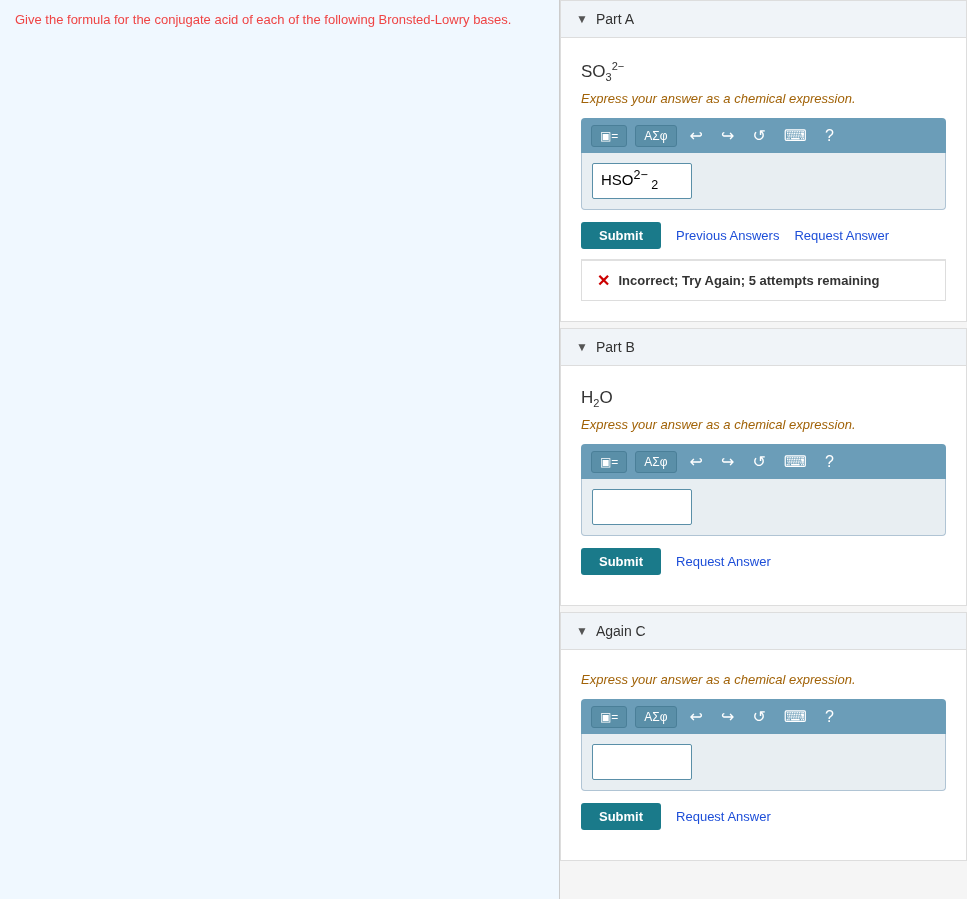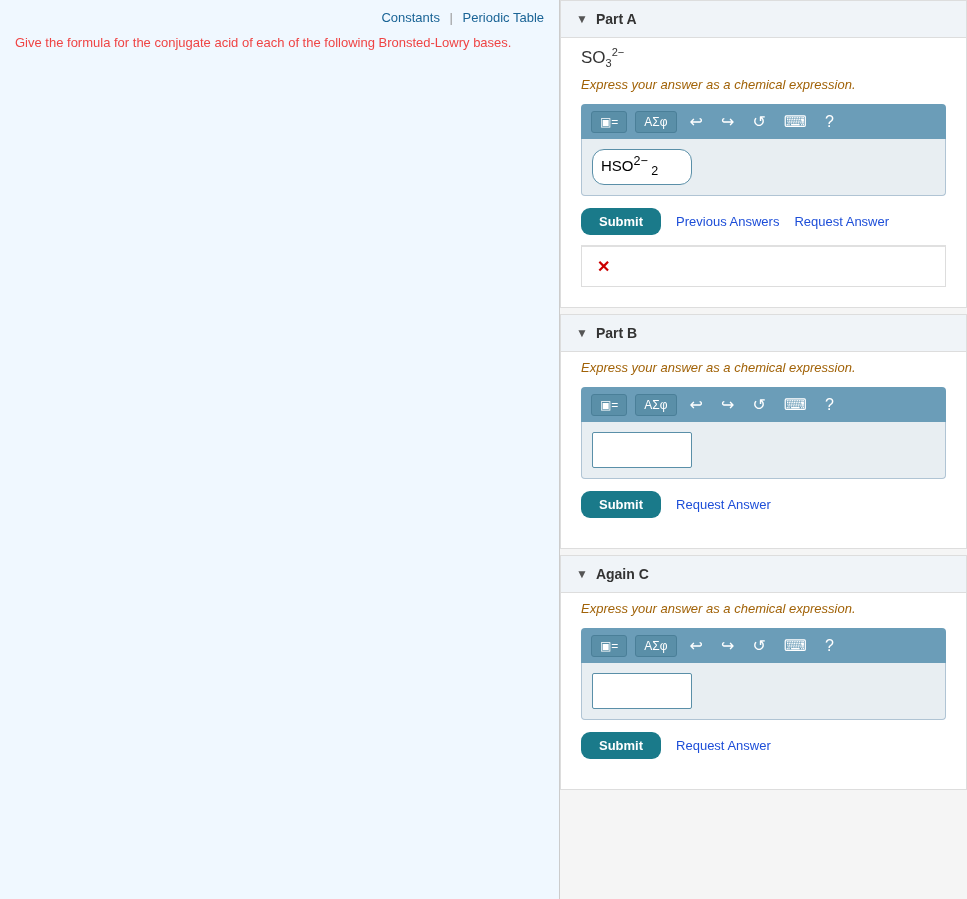--- a/index.html
+++ b/index.html
@@ -61,26 +61,26 @@
       background: #f0f4f8;
       border-bottom: 1px solid #ddd;
       cursor: pointer;
     }
     .part-header .chevron {
       margin-right: 8px;
       font-size: 12px;
       color: #555;
     }
     .part-header .part-label {
-      font-weight: bold;
+      font-weight: normal;
       font-size: 14px;
       color: #333;
     }
     .part-body {
-      padding: 8px 20px 20px 20px;
+      padding: 22px 20px 20px 20px;
     }
 
     
     .chem-formula {
       font-size: 17px;
       margin-bottom: 8px;
       color: #333;
     }
     .chem-formula sub { font-size: 11px; }
     .chem-formula sup { font-size: 11px; }
@@ -143,36 +143,36 @@
       outline: none;
     }
     .chem-answer-display {
       display: inline-block;
       min-width: 100px;
       min-height: 36px;
       border: 1px solid #5a8fa8;
       background: #fff;
       padding: 4px 8px;
       font-size: 15px;
-      border-radius: 12px;
+      border-radius: 2px;
     }
 
     
     .submit-row {
       display: flex;
       align-items: center;
       gap: 15px;
       margin-bottom: 10px;
     }
     .submit-btn {
       background: #1a7a8a;
       color: #fff;
       border: none;
       padding: 6px 18px;
-      border-radius: 9px;
+      border-radius: 3px;
       font-size: 13px;
       cursor: pointer;
       font-weight: bold;
     }
     .link-btn {
       color: #1d4ed8;
       text-decoration: none;
       font-size: 13px;
       cursor: pointer;
       background: none;
@@ -196,25 +196,20 @@
     .error-x {
       color: #cc0000;
       font-size: 16px;
       font-weight: bold;
     }
   </style>
 </head>
 <body>
 
 <div class="left-panel">
-  <div class="links">
-    <a>Constants</a>
-    <span class="separator">|</span>
-    <a>Periodic Table</a>
-  </div>
   <div class="question-text">Give the formula for the conjugate acid of each of the following Bronsted-Lowry bases.</div>
 </div>
 
 <div class="right-panel">
 
   <div class="part-section">
     <div class="part-header">
       <span class="chevron">▼</span>
       <span class="part-label">Part A</span>
     </div>
@@ -241,30 +236,34 @@
           HSO<sup>2−</sup><sub>&nbsp;2</sub>
         </div>
       </div>
       <div class="submit-row">
         <button class="submit-btn">Submit</button>
         <a class="link-btn">Previous Answers</a>
         <a class="link-btn">Request Answer</a>
       </div>
       <div class="error-box">
         <span class="error-x">✕</span>
+        <span>Incorrect; Try Again; 5 attempts remaining</span>
       </div>
     </div>
   </div>
 
   <div class="part-section">
     <div class="part-header">
       <span class="chevron">▼</span>
       <span class="part-label">Part B</span>
     </div>
     <div class="part-body">
+      <div class="chem-formula">
+        H<sub>2</sub>O
+      </div>
       <div class="express-label">Express your answer as a chemical expression.</div>
       <div class="input-toolbar">
         <button class="toolbar-btn">
           <span>▣=</span>
         </button>
         <button class="toolbar-btn">
           <span>ΑΣφ</span>
         </button>
         <button class="toolbar-icon-btn">↩</button>
         <button class="toolbar-icon-btn">↪</button>

